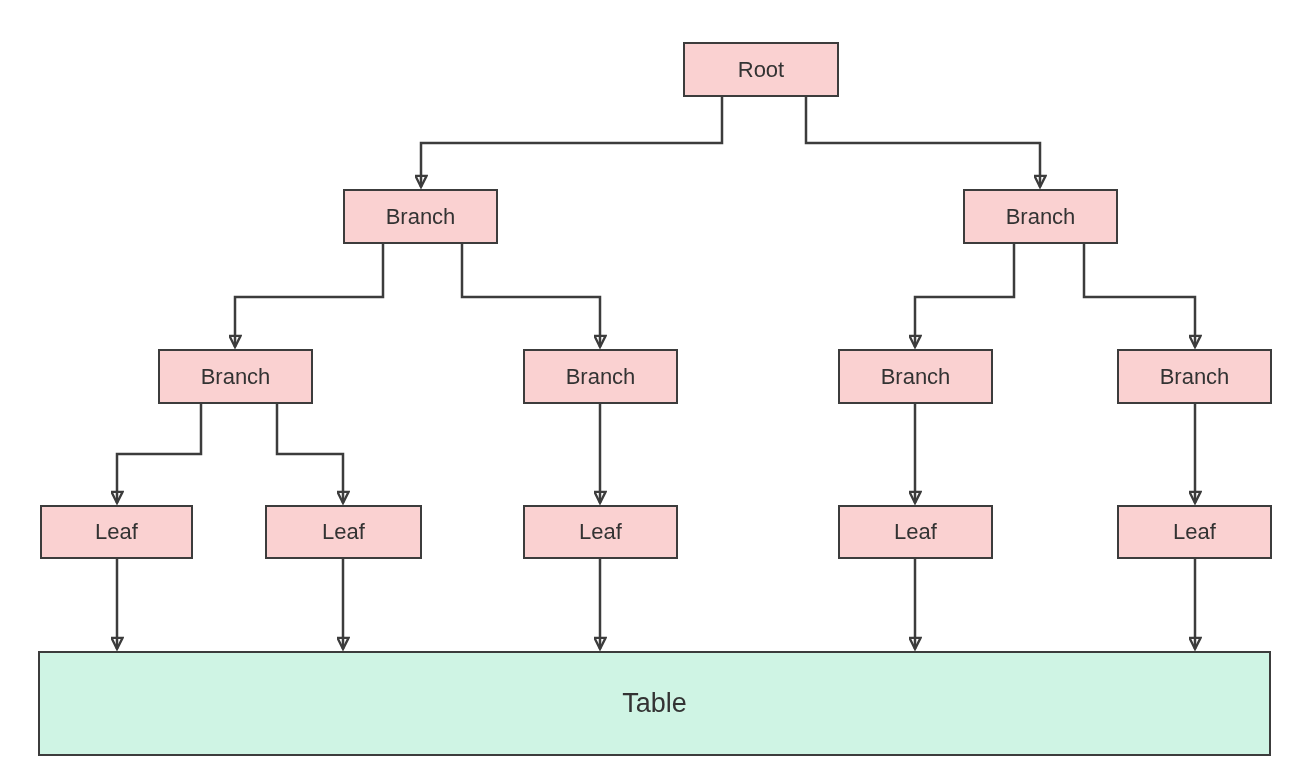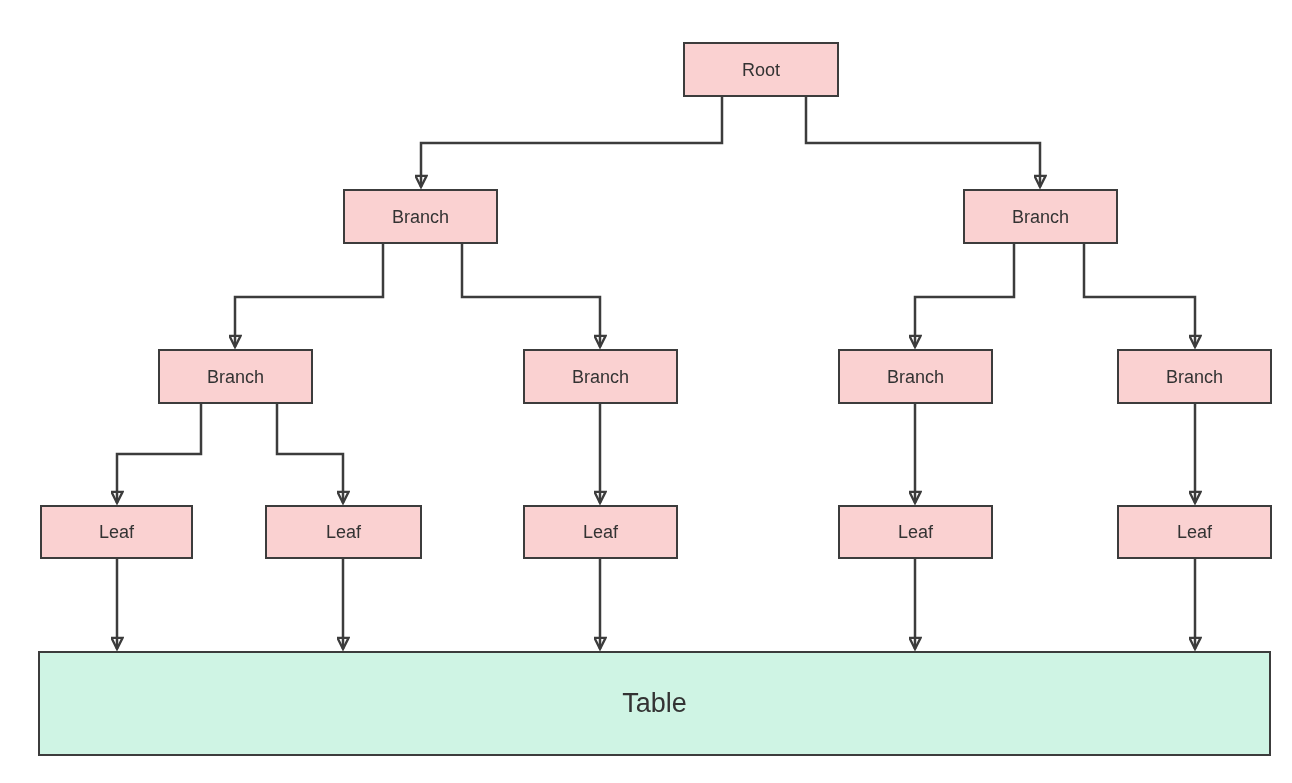--- a/index.html
+++ b/index.html
@@ -29,21 +29,21 @@
   }
   .node {
     position: absolute;
     box-sizing: border-box;
     background: var(--node-fill, #fad1d1);
     border: 2.5px solid var(--node-stroke, #3c3c3c);
     color: var(--text-color, #333333);
     display: flex;
     align-items: center;
     justify-content: center;
-    font-size: 18px;
+    font-size: 22px;
     line-height: 1;
     white-space: nowrap;
   }
   .node.table {
     background: var(--table-fill, #cff4e4);
     font-size: 27px;
   }
   
   #n-root        { left: 683px;  top: 42px;  width: 156px;  height: 55px; }
   #n-branch-l    { left: 343px;  top: 189px; width: 155px;  height: 55px; }

